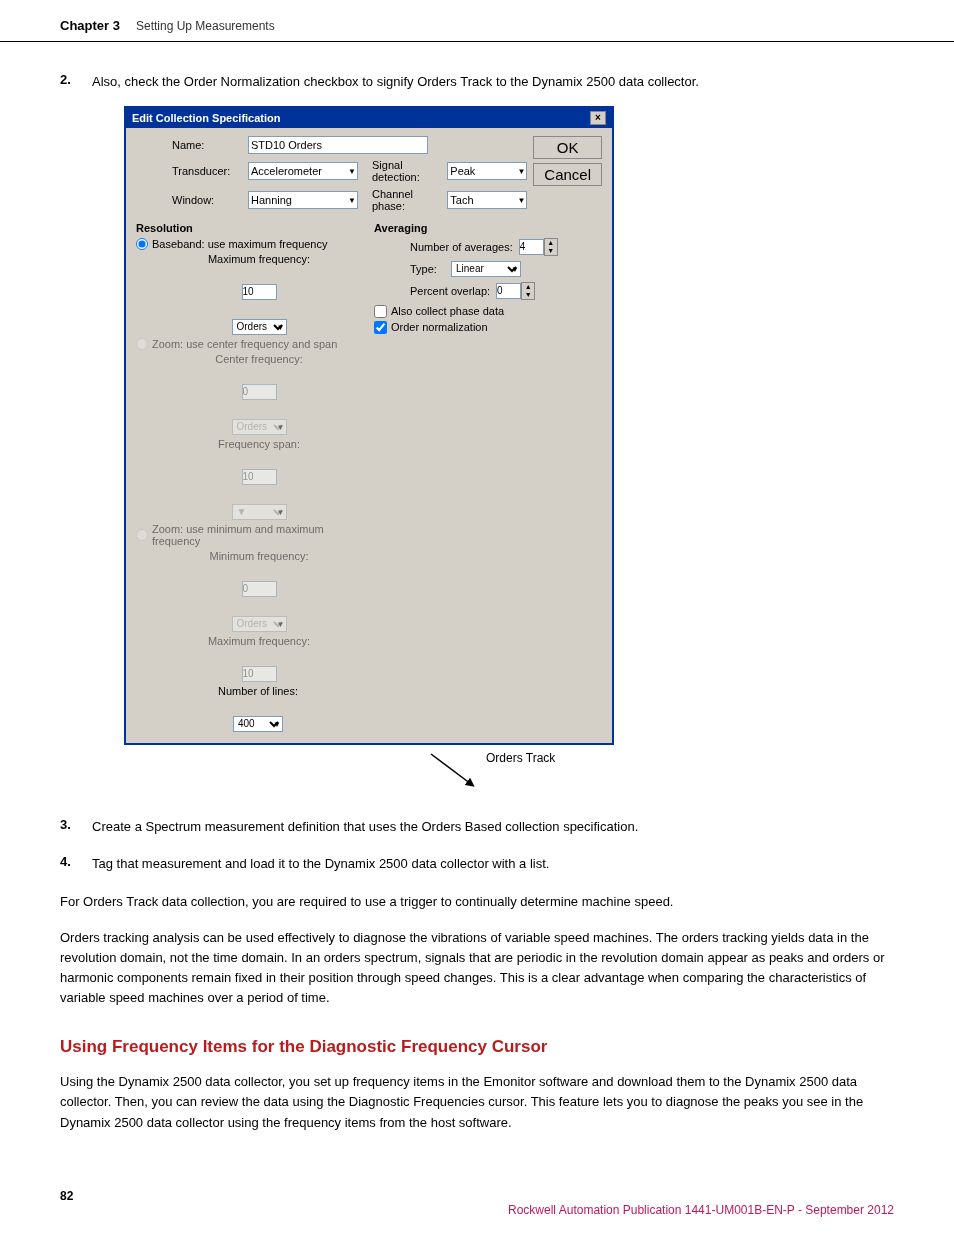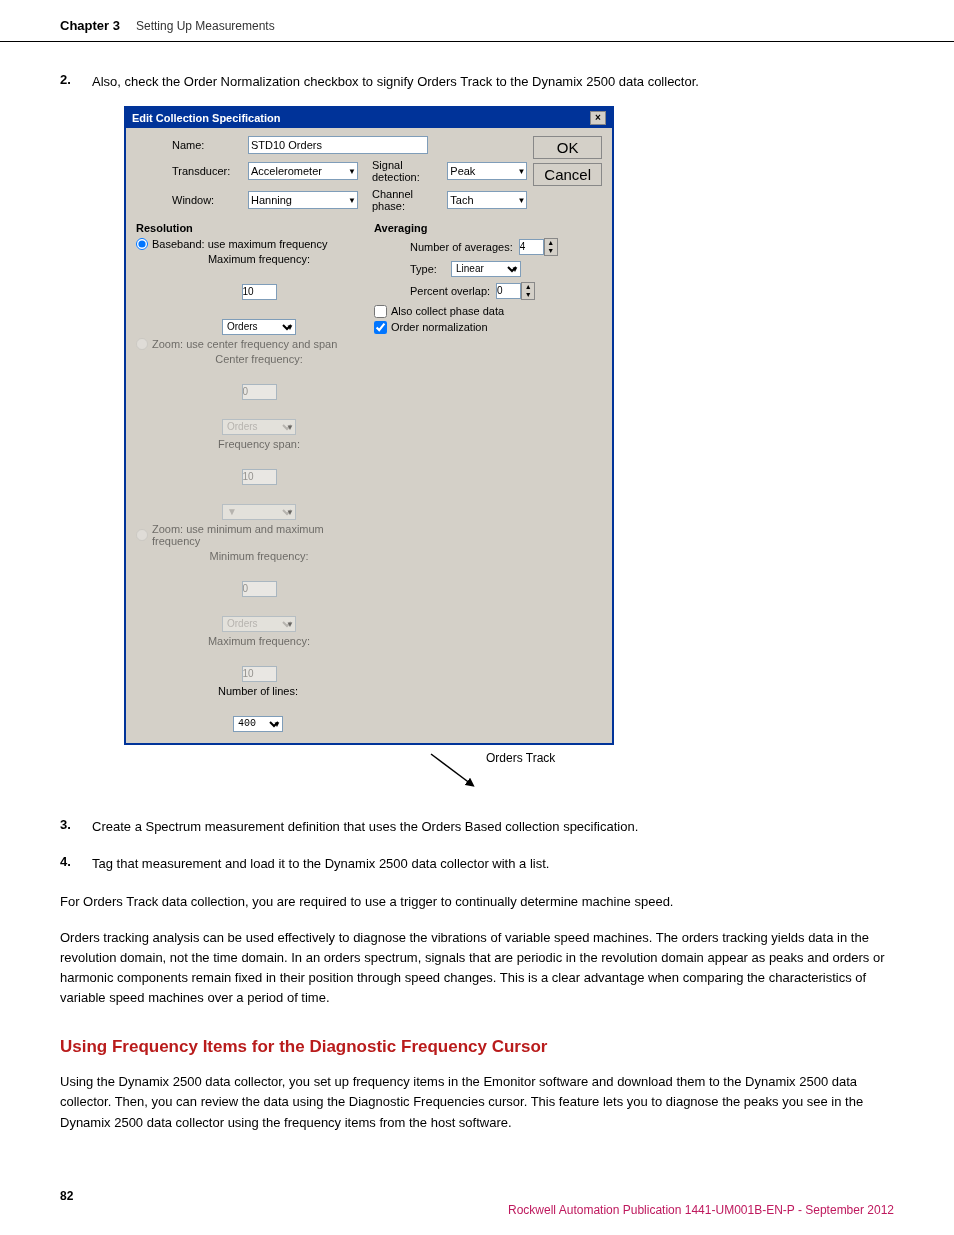--- a/index.html
+++ b/index.html
@@ -186,21 +186,21 @@
       height: 16px;
       border: 1px solid #7f9db9;
       background: #fff;
       font-size: 10px;
     }
     .small-select {
       height: 16px;
       border: 1px solid #7f9db9;
       background: #fff;
       font-size: 10px;
-      width: 74px;
+      width: 55px;
     }
     .spinner-wrap {
       display: flex;
       align-items: center;
     }
     .spinner-input {
       width: 25px;
       height: 16px;
       border: 1px solid #7f9db9;
       background: #fff;
@@ -409,21 +409,21 @@
                   </div>
                 </div>
                 <div class="indent-row disabled-section">
                   <span>Maximum frequency:</span>
                   <input class="small-input" value="10" disabled="" style="">
                 </div>
 
                 <div class="indent-row" style="padding-left:16px;">
                   <span>Number of lines:</span>
                   <div class="select-wrap">
-                    <select class="small-select" style="width:50px;font-family:Liberation Mono, monospace;">
+                    <select class="small-select" style="width:50px;">
                       <option>400</option>
                     </select>
                   </div>
                 </div>
               </div>
 
               <div class="averaging-section">
                 <div class="section-title">Averaging</div>
 
                 <div class="dialog-row">

